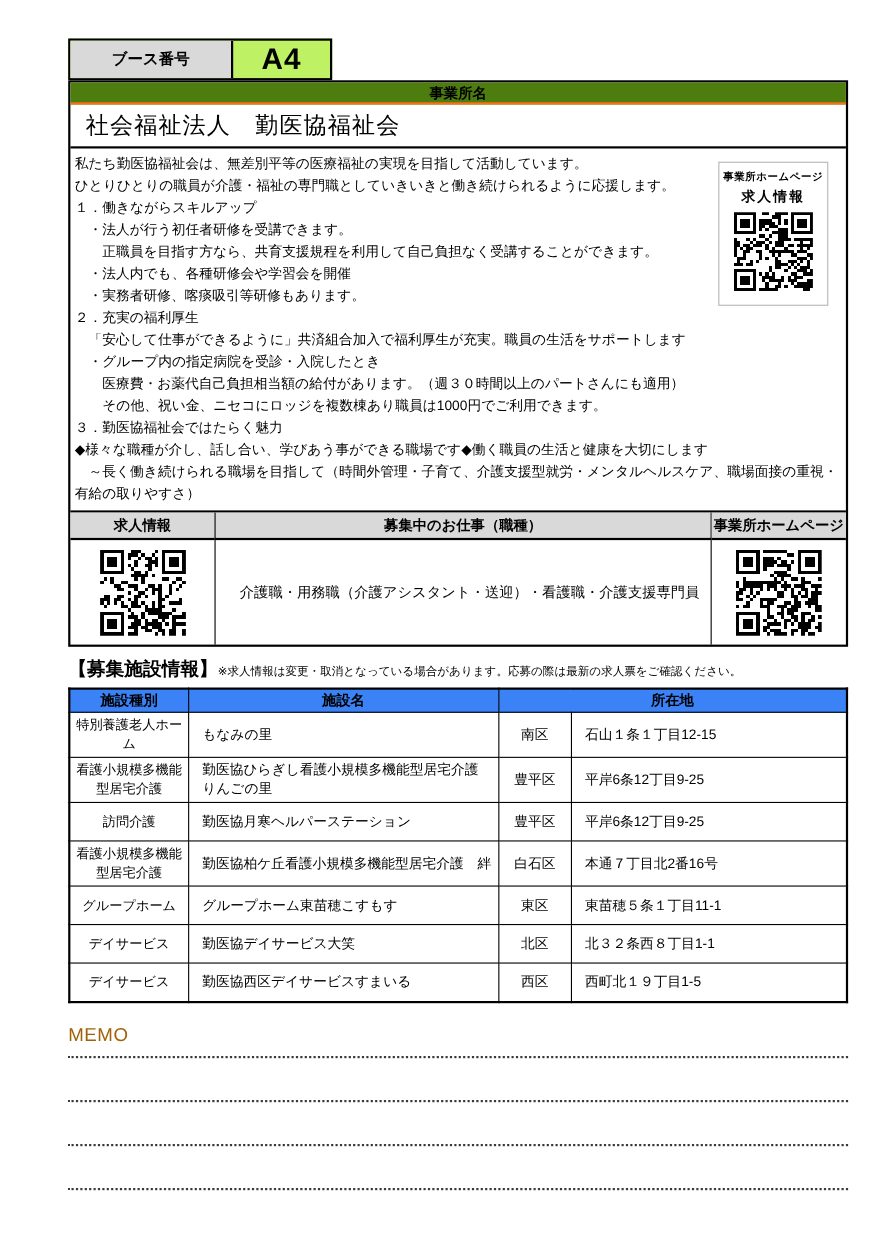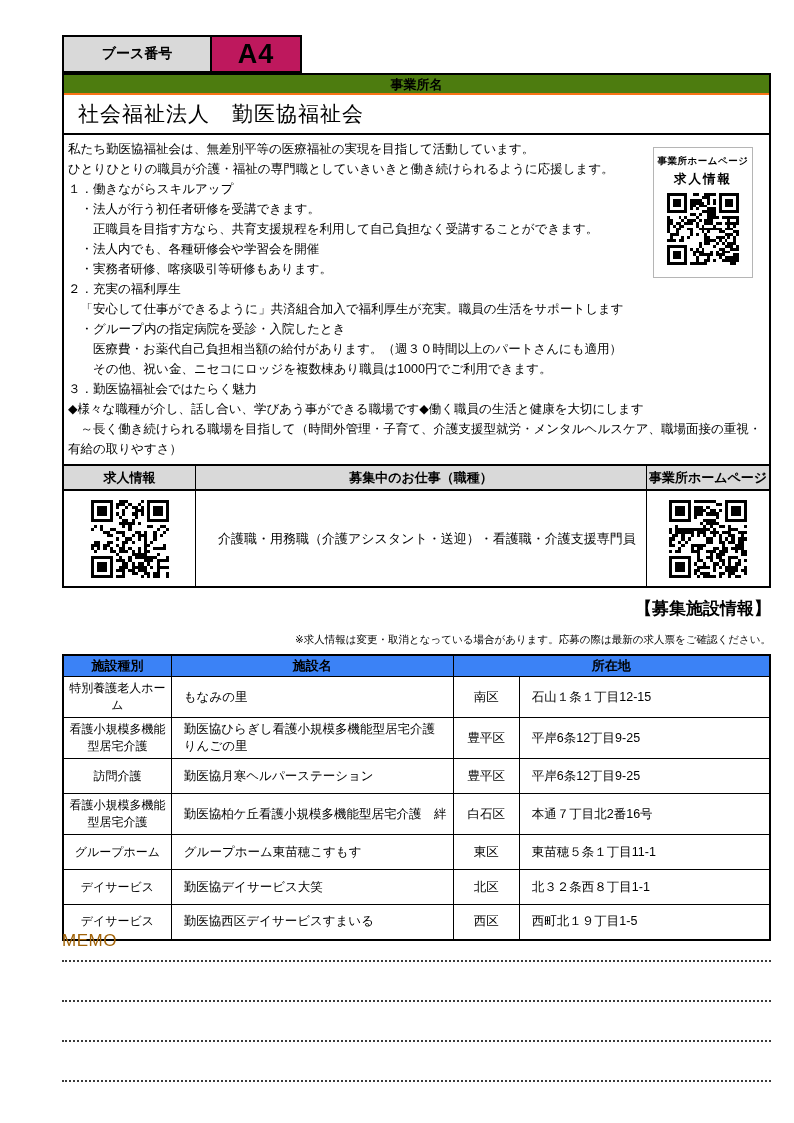--- a/index.html
+++ b/index.html
@@ -3,21 +3,21 @@
 <meta charset="utf-8">
 <style>
   * { margin:0; padding:0; box-sizing:border-box; }
   html,body { background:#fff; }
   .page {
     position:relative; width:794px; height:1123px; background:#ffffff;
     font-family:"Liberation Sans","DejaVu Sans",sans-serif; color:#000;
     overflow:hidden; margin:0 auto;
   }
   
-  .booth { position:absolute; left:62px; top:35px; width:240px; height:38px; display:flex; border:2.5px solid #000; background:#be185d; }
+  .booth { position:absolute; left:62px; top:35px; width:240px; height:38px; display:flex; border:2.5px solid #000; background:#bef264; }
   .booth-label { width:148px; background:#d9d9d9; border-right:2.5px solid #000; display:flex; align-items:center; justify-content:center; font-weight:bold; font-size:14px; }
   .booth-number { flex:1; display:flex; align-items:center; justify-content:center; font-weight:bold; font-size:27px; letter-spacing:1px; }
   
   .main-block { position:absolute; left:62px; top:73px; width:709px; height:515px; border:2.5px solid #000; background:#fff; }
   .office-label-bar { height:20px; background:#4d7c0f; border-bottom:2px solid #f97316; text-align:center; font-weight:bold; font-size:13px; line-height:19px; }
   .office-name { height:40px; border-bottom:2px solid #000; font-size:21px; padding-left:14px; display:flex; align-items:center; letter-spacing:1px; }
   .desc { position:relative; height:330px; padding:4px 6px 0 4px; }
   .desc-line { font-size:12.5px; line-height:20px; white-space:pre-wrap; }
   .qr-box { position:absolute; right:16px; top:12px; width:100px; height:131px; border:1px solid #b5b5b5; background:#fff; text-align:center; padding-top:7px; }
   .qr-box .t1 { font-size:9.5px; font-weight:bold; letter-spacing:0.5px; }
@@ -26,21 +26,21 @@
   .qr-72 { width:72px; height:72px; }
   .qr-78 { width:78px; height:78px; }
   
   .jobs-table { position:absolute; left:0; right:0; bottom:0; height:122px; border-top:2px solid #000; display:grid; grid-template-columns:131px 1fr 122px; grid-template-rows:25px 1fr; }
   .jt-h { background:#d9d9d9; font-weight:bold; font-size:13px; display:flex; align-items:center; justify-content:center; border-bottom:2px solid #000; }
   .jt-h.mid, .jt-c.mid { border-left:1.5px solid #000; border-right:1.5px solid #000; }
   .jt-c { display:flex; align-items:center; justify-content:center; }
   .jt-c.mid { justify-content:flex-start; padding-left:22px; font-size:13px; }
   
   .facilities { position:absolute; left:62px; top:597px; width:709px; }
-  .fac-title-row { display:flex; align-items:flex-end; gap:13px;flex-direction:column; }
+  .fac-title-row { display:flex; align-items:flex-end; gap:0; }
   .fac-title { font-size:17px; font-weight:bold; }
   .fac-note { font-size:10.5px; padding-bottom:2px; }
   .fac-table { width:100%; border-collapse:collapse; margin-top:5px; border:2px solid #000; table-layout:fixed; }
   .fac-table th { background:#3b82f6; font-size:13px; font-weight:bold; border:1.5px solid #000; height:18px; padding:1px 2px; }
   .fac-table td { border:1.5px solid #000; font-size:12.5px; height:35px; padding:3px 4px; }
   .fac-table col.c-type { width:108px; } .fac-table col.c-name { width:281px; }
   .fac-table col.c-ward { width:66px; } .fac-table col.c-addr { width:250px; }
   .fac-table td.type { text-align:center; font-size:12px; }
   .fac-table td.name { padding-left:12px; }
   .fac-table td.ward { text-align:center; }

